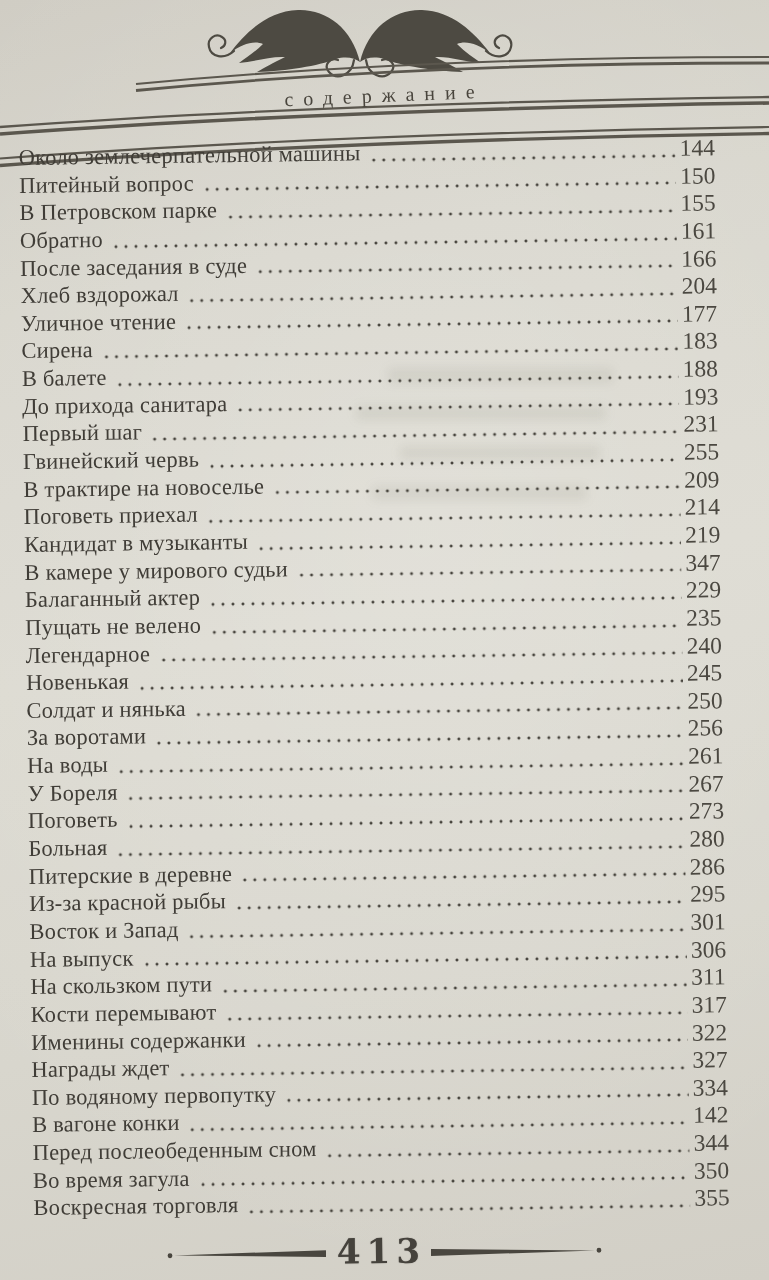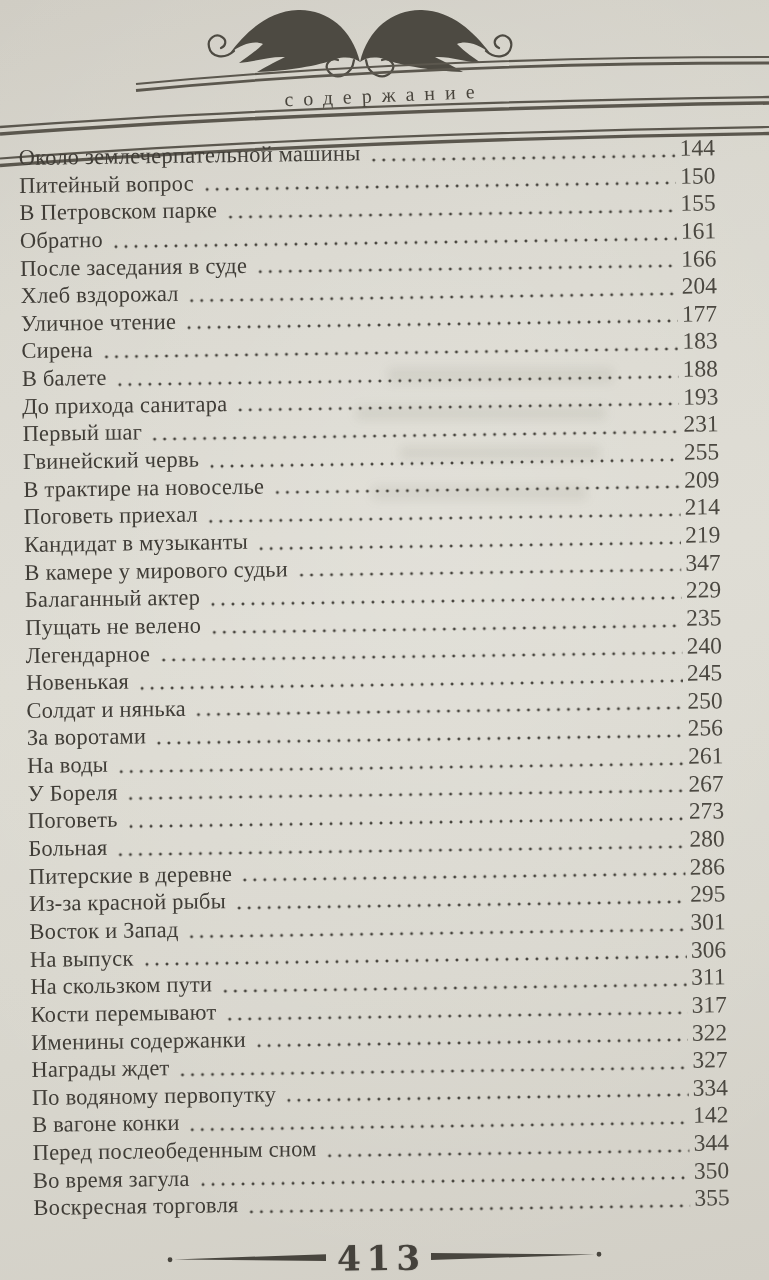--- a/index.html
+++ b/index.html
@@ -55,21 +55,20 @@
     display:flex;align-items:center;justify-content:center;gap:11px;
     transform:rotate(-0.6deg);
   }
   .folio{
     font-family:"DejaVu Serif","Liberation Serif",serif;
     font-weight:800;font-size:34px;letter-spacing:6px;
     color:#45423c;line-height:1;
     text-shadow:0 0 1px rgba(69,66,60,0.55);
     margin-right:-6px; 
     padding-bottom:4px;
-    margin-top:7px;
   }
   .frule{display:block;}
 </style>
 </head>
 <body>
 
 <div class="page">
 
   <div class="ghost g1"></div>
   <div class="ghost g2"></div>

